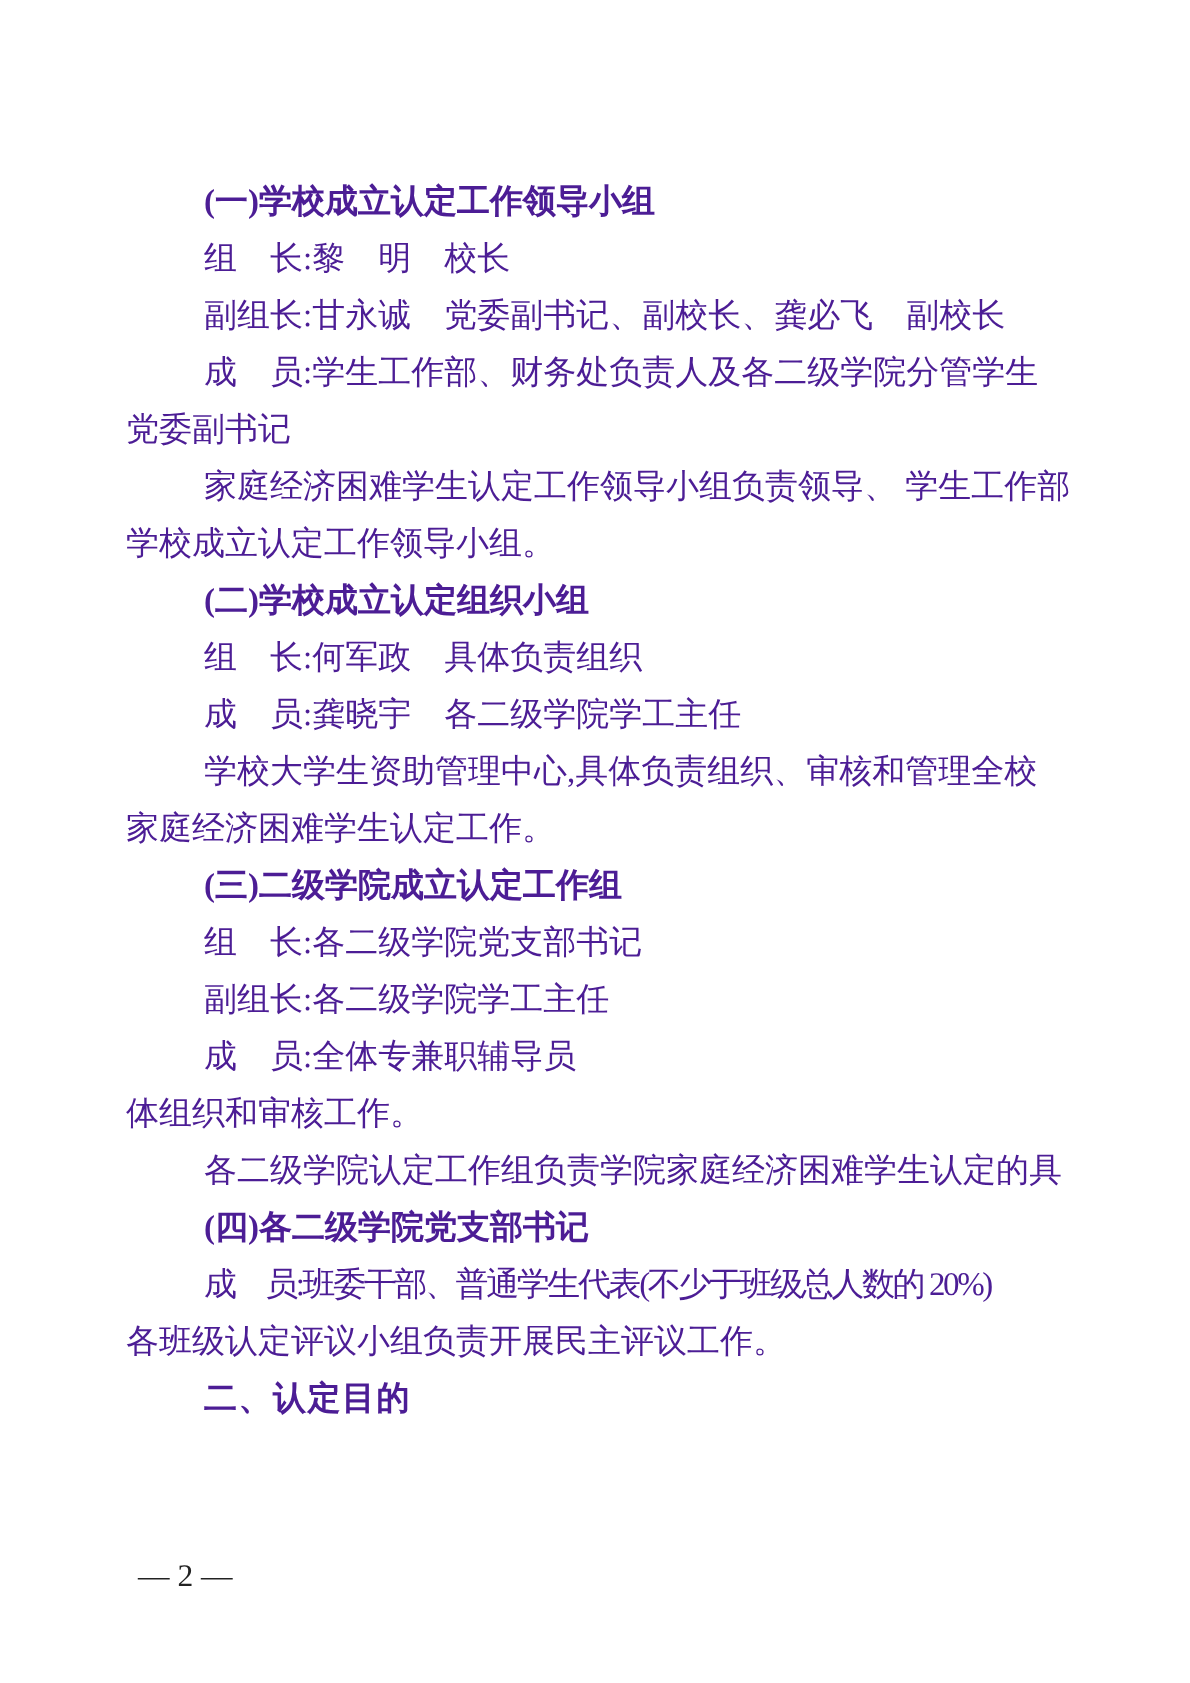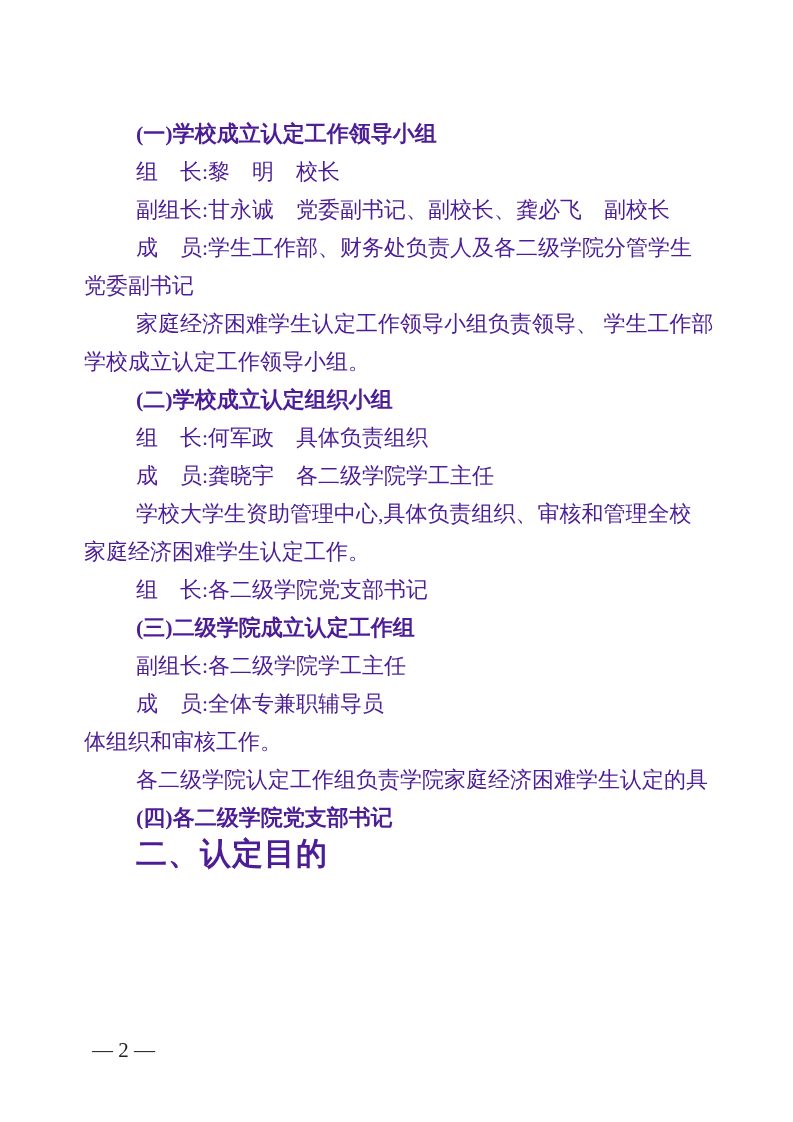--- a/index.html
+++ b/index.html
@@ -32,23 +32,23 @@
   .indent { text-indent: 52px; }
 
   
   .h3 {
     font-weight: 700;
     text-indent: 52px;
   }
 
   
   .h2 {
-    font-family: Liberation Mono, monospace;
+    font-family: Liberation Sans, sans-serif;
     font-weight: 700;
-    font-size: 31px;
+    font-size: 22px;
     text-indent: 52px;
     letter-spacing: 1px;
   }
 
   
   .tight { letter-spacing: -1.6px; }
 
   .page-number {
     position: absolute;
     left: 92px;
@@ -71,24 +71,26 @@
     <div class="ln indent">副组长:甘永诚　党委副书记、副校长、龚必飞　副校长</div>
     <div class="ln indent">成　员:学生工作部、财务处负责人及各二级学院分管学生</div>
     <div class="ln">党委副书记</div>
     <div class="ln indent">家庭经济困难学生认定工作领导小组负责领导、 学生工作部</div>
     <div class="ln">学校成立认定工作领导小组。</div>
     <div class="ln h3">(二)学校成立认定组织小组</div>
     <div class="ln indent">组　长:何军政　具体负责组织</div>
     <div class="ln indent">成　员:龚晓宇　各二级学院学工主任</div>
     <div class="ln indent">学校大学生资助管理中心,具体负责组织、审核和管理全校</div>
     <div class="ln">家庭经济困难学生认定工作。</div>
+    <div class="ln h3">(三)二级学院成立认定工作组</div>
     <div class="ln indent">组　长:各二级学院党支部书记</div>
-    <div class="ln h3">(三)二级学院成立认定工作组</div>
     <div class="ln indent">副组长:各二级学院学工主任</div>
     <div class="ln indent">成　员:全体专兼职辅导员</div>
     <div class="ln">体组织和审核工作。</div>
     <div class="ln indent">各二级学院认定工作组负责学院家庭经济困难学生认定的具</div>
     <div class="ln h3">(四)各二级学院党支部书记</div>
+    <div class="ln indent tight">成　员:班委干部、普通学生代表(不少于班级总人数的 20%)</div>
+    <div class="ln">各班级认定评议小组负责开展民主评议工作。</div>
     <div class="ln h2">二、认定目的</div>
   </div>
 
   <div class="page-number">— 2 —</div>
 </div>
 
 </body></html>

